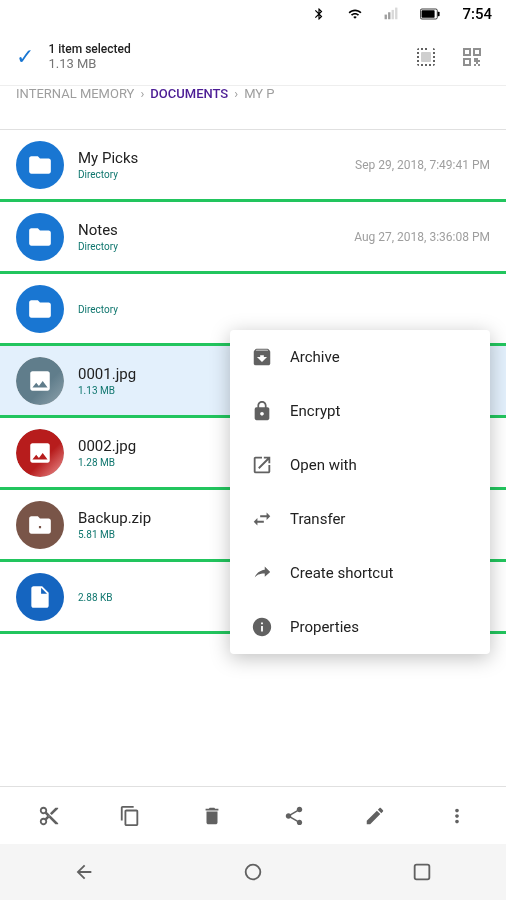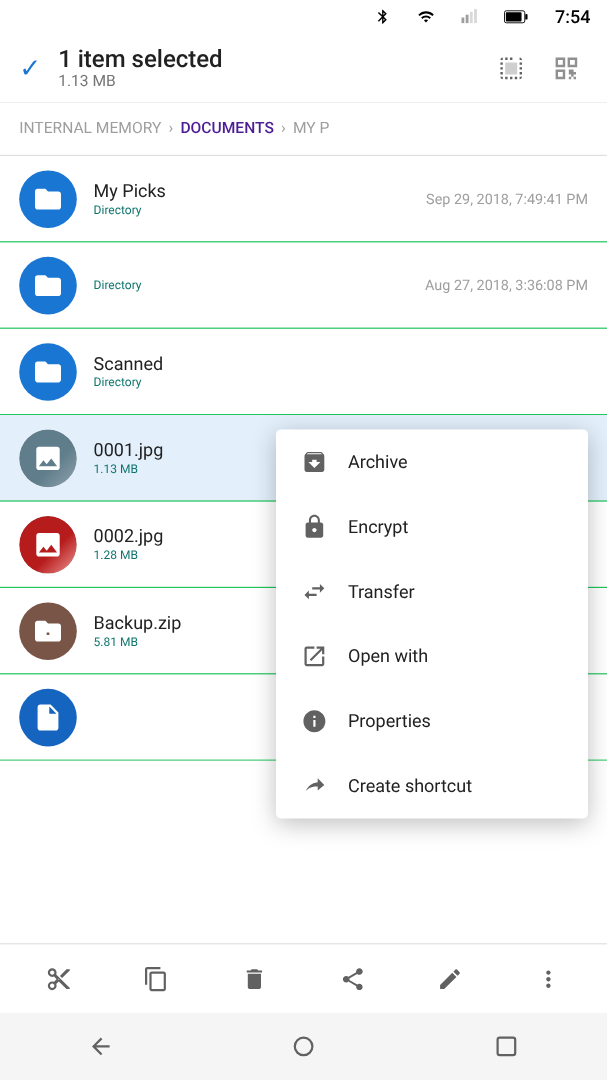--- a/index.html
+++ b/index.html
@@ -44,21 +44,21 @@
     }
     .action-bar-check {
       color: #1976d2;
       font-size: 22px;
       margin-right: 14px;
     }
     .action-bar-title {
       flex: 1;
     }
     .action-bar-title .selected-text {
-      font-size: 20px;
+      font-size: 12px;
       font-weight: 500;
       color: #212121;
     }
     .action-bar-title .selected-size {
       font-size: 13px;
       color: #757575;
     }
     .action-bar-icons {
       display: flex;
       gap: 10px;
@@ -69,21 +69,20 @@
       display: flex;
       align-items: center;
       justify-content: center;
       cursor: pointer;
     }
 
     
     .breadcrumb {
       height: 44px;
       display: flex;
-      align-items: center;
       padding: 0 16px;
       border-bottom: 1px solid #e0e0e0;
       background: #fff;
       overflow: hidden;
     }
     .breadcrumb-item {
       font-size: 13px;
       color: #9e9e9e;
       white-space: nowrap;
     }
@@ -101,21 +100,21 @@
     .file-list {
       background: #fff;
       overflow: hidden;
     }
 
     .file-item {
       display: flex;
       align-items: center;
       height: 72px;
       padding: 0 16px;
-      border-bottom: 1px solid #22c55e;
+      border-bottom: 3px solid #22c55e;
       position: relative;
     }
     .file-item.selected {
       background: #e3f0fc;
     }
     .file-icon {
       width: 48px;
       height: 48px;
       border-radius: 50%;
       background: #1976d2;
@@ -184,21 +183,20 @@
     }
 
     
     .context-menu-overlay {
       position: absolute;
       top: 0;
       left: 0;
       right: 0;
       bottom: 0;
       z-index: 10;
-      margin-top: 28px;
     }
     .context-menu {
       position: absolute;
       top: 330px;
       left: 230px;
       width: 260px;
       background: #fff;
       border-radius: 4px;
       box-shadow: 0 4px 20px rgba(0,0,0,0.25);
       z-index: 20;
@@ -351,33 +349,33 @@
     <div class="file-date">Sep 29, 2018, 7:49:41 PM</div>
   </div>
 
   <div class="file-item">
     <div class="file-icon">
       <svg viewBox="0 0 24 24">
           <path d="M10 4H4c-1.1 0-2 .9-2 2v12c0 1.1.9 2 2 2h16c1.1 0 2-.9 2-2V8c0-1.1-.9-2-2-2h-8l-2-2z"></path>
         </svg>
     </div>
     <div class="file-info">
+      <div class="file-name">Notes</div>
       <div class="file-meta">Directory</div>
     </div>
     <div class="file-date">Aug 27, 2018, 3:36:08 PM</div>
   </div>
 
   <div class="file-item">
     <div class="file-icon">
       <svg viewBox="0 0 24 24">
           <path d="M10 4H4c-1.1 0-2 .9-2 2v12c0 1.1.9 2 2 2h16c1.1 0 2-.9 2-2V8c0-1.1-.9-2-2-2h-8l-2-2z"></path>
         </svg>
     </div>
     <div class="file-info">
-      <div class="file-name">Scanned</div>
       <div class="file-meta">Directory</div>
     </div>
   </div>
 
   <div class="file-item selected">
     <div class="file-icon thumbnail">
       <div class="thumb-placeholder">
         <svg width="28" height="28" viewBox="0 0 24 24" fill="rgba(255,255,255,0.7)">
             <path d="M21 19V5c0-1.1-.9-2-2-2H5c-1.1 0-2 .9-2 2v14c0 1.1.9 2 2 2h14c1.1 0 2-.9 2-2zM8.5 13.5l2.5 3.01L14.5 12l4.5 6H5l3.5-4.5z"></path>
           </svg>
@@ -415,20 +413,21 @@
     </div>
   </div>
 
   <div class="file-item">
     <div class="file-icon xml-icon">
       <svg width="26" height="26" viewBox="0 0 24 24" fill="#fff">
           <path d="M14 2H6c-1.1 0-2 .9-2 2v16c0 1.1.9 2 2 2h12c1.1 0 2-.9 2-2V8l-6-6zm-1 7V3.5L18.5 9H13z"></path>
         </svg>
     </div>
     <div class="file-info">
+      <div class="file-meta">2.88 KB</div>
     </div>
     <div class="file-date">Jan 01, 2009, 9:00:00 AM</div>
   </div>
 
 </div>
 
 <div class="context-menu-overlay">
   <div class="context-menu">
 
     <div class="context-menu-item">
@@ -445,53 +444,53 @@
         <svg width="22" height="22" viewBox="0 0 24 24" fill="#616161">
             <path d="M18 8h-1V6c0-2.76-2.24-5-5-5S7 3.24 7 6v2H6c-1.1 0-2 .9-2 2v10c0 1.1.9 2 2 2h12c1.1 0 2-.9 2-2V10c0-1.1-.9-2-2-2zm-6 9c-1.1 0-2-.9-2-2s.9-2 2-2 2 .9 2 2-.9 2-2 2zm3.1-9H8.9V6c0-1.71 1.39-3.1 3.1-3.1 1.71 0 3.1 1.39 3.1 3.1v2z"></path>
           </svg>
       </div>
       <span class="context-menu-label">Encrypt</span>
     </div>
 
     <div class="context-menu-item">
       <div class="context-menu-icon">
         <svg width="22" height="22" viewBox="0 0 24 24" fill="#616161">
-            <path d="M6.99 11L3 15l3.99 4v-3H14v-2H6.99v-3zM21 9l-3.99-4v3H10v2h7.01v3L21 9z"></path>
-          </svg>
-      </div>
-      <span class="context-menu-label">Transfer</span>
+            <path d="M19 19H5V5h7V3H5c-1.11 0-2 .9-2 2v14c0 1.1.89 2 2 2h14c1.1 0 2-.9 2-2v-7h-2v7zM14 3v2h3.59l-9.83 9.83 1.41 1.41L19 6.41V10h2V3h-7z"></path>
+          </svg>
+      </div>
+      <span class="context-menu-label">Open with</span>
     </div>
 
     <div class="context-menu-item">
       <div class="context-menu-icon">
         <svg width="22" height="22" viewBox="0 0 24 24" fill="#616161">
-            <path d="M19 19H5V5h7V3H5c-1.11 0-2 .9-2 2v14c0 1.1.89 2 2 2h14c1.1 0 2-.9 2-2v-7h-2v7zM14 3v2h3.59l-9.83 9.83 1.41 1.41L19 6.41V10h2V3h-7z"></path>
-          </svg>
-      </div>
-      <span class="context-menu-label">Open with</span>
+            <path d="M6.99 11L3 15l3.99 4v-3H14v-2H6.99v-3zM21 9l-3.99-4v3H10v2h7.01v3L21 9z"></path>
+          </svg>
+      </div>
+      <span class="context-menu-label">Transfer</span>
+    </div>
+
+    <div class="context-menu-item">
+      <div class="context-menu-icon">
+        <svg width="22" height="22" viewBox="0 0 24 24" fill="#616161">
+            <path d="M21 11l-6-6v3.5C9.51 9.19 5.64 12.51 4 17c1.97-2.8 5.23-4.5 11-4.5V16l6-5z"></path>
+          </svg>
+      </div>
+      <span class="context-menu-label">Create shortcut</span>
     </div>
 
     <div class="context-menu-item">
       <div class="context-menu-icon">
         <svg width="22" height="22" viewBox="0 0 24 24" fill="#616161">
             <path d="M12 2C6.48 2 2 6.48 2 12s4.48 10 10 10 10-4.48 10-10S17.52 2 12 2zm1 15h-2v-6h2v6zm0-8h-2V7h2v2z"></path>
           </svg>
       </div>
       <span class="context-menu-label">Properties</span>
     </div>
 
-    <div class="context-menu-item">
-      <div class="context-menu-icon">
-        <svg width="22" height="22" viewBox="0 0 24 24" fill="#616161">
-            <path d="M21 11l-6-6v3.5C9.51 9.19 5.64 12.51 4 17c1.97-2.8 5.23-4.5 11-4.5V16l6-5z"></path>
-          </svg>
-      </div>
-      <span class="context-menu-label">Create shortcut</span>
-    </div>
-
   </div>
 </div>
 
 <div class="bottom-toolbar">
   <div class="toolbar-btn">
     <svg viewBox="0 0 24 24">
         <path d="M9.64 7.64c.23-.5.36-1.05.36-1.64 0-2.21-1.79-4-4-4S2 3.79 2 6s1.79 4 4 4c.59 0 1.14-.13 1.64-.36L10 12l-2.36 2.36C7.14 14.13 6.59 14 6 14c-2.21 0-4 1.79-4 4s1.79 4 4 4 4-1.79 4-4c0-.59-.13-1.14-.36-1.64L12 14l7 7h3v-1L9.64 7.64zM6 8c-1.1 0-2-.89-2-2s.9-2 2-2 2 .89 2 2-.9 2-2 2zm0 12c-1.1 0-2-.89-2-2s.9-2 2-2 2 .89 2 2-.9 2-2 2zm6-7.5c-.28 0-.5-.22-.5-.5s.22-.5.5-.5.5.22.5.5-.22.5-.5.5zM19 3l-6 6 2 2 7-7V3z"></path>
       </svg>
   </div>
   <div class="toolbar-btn">

